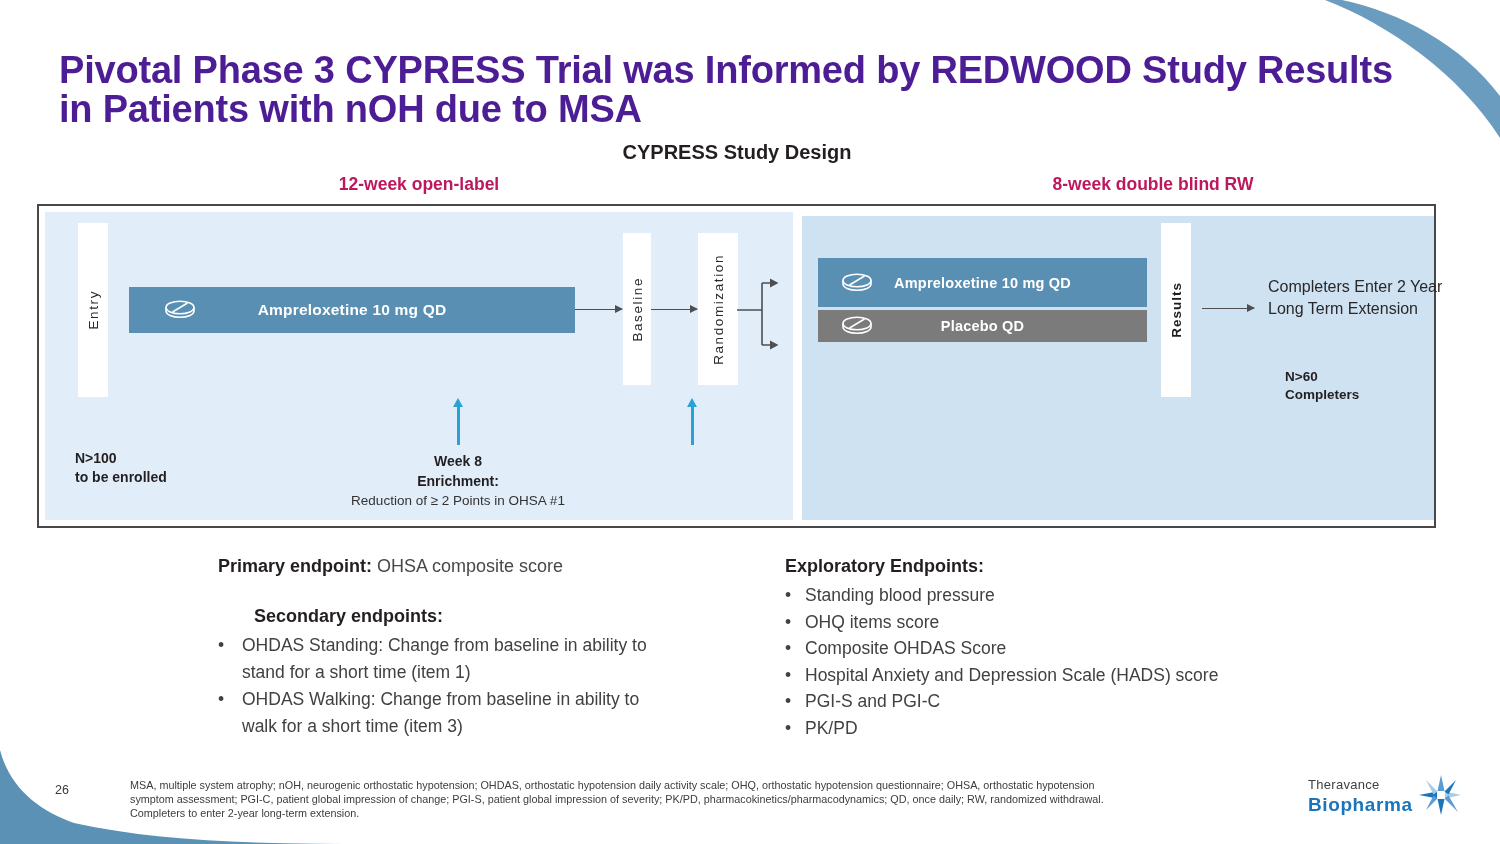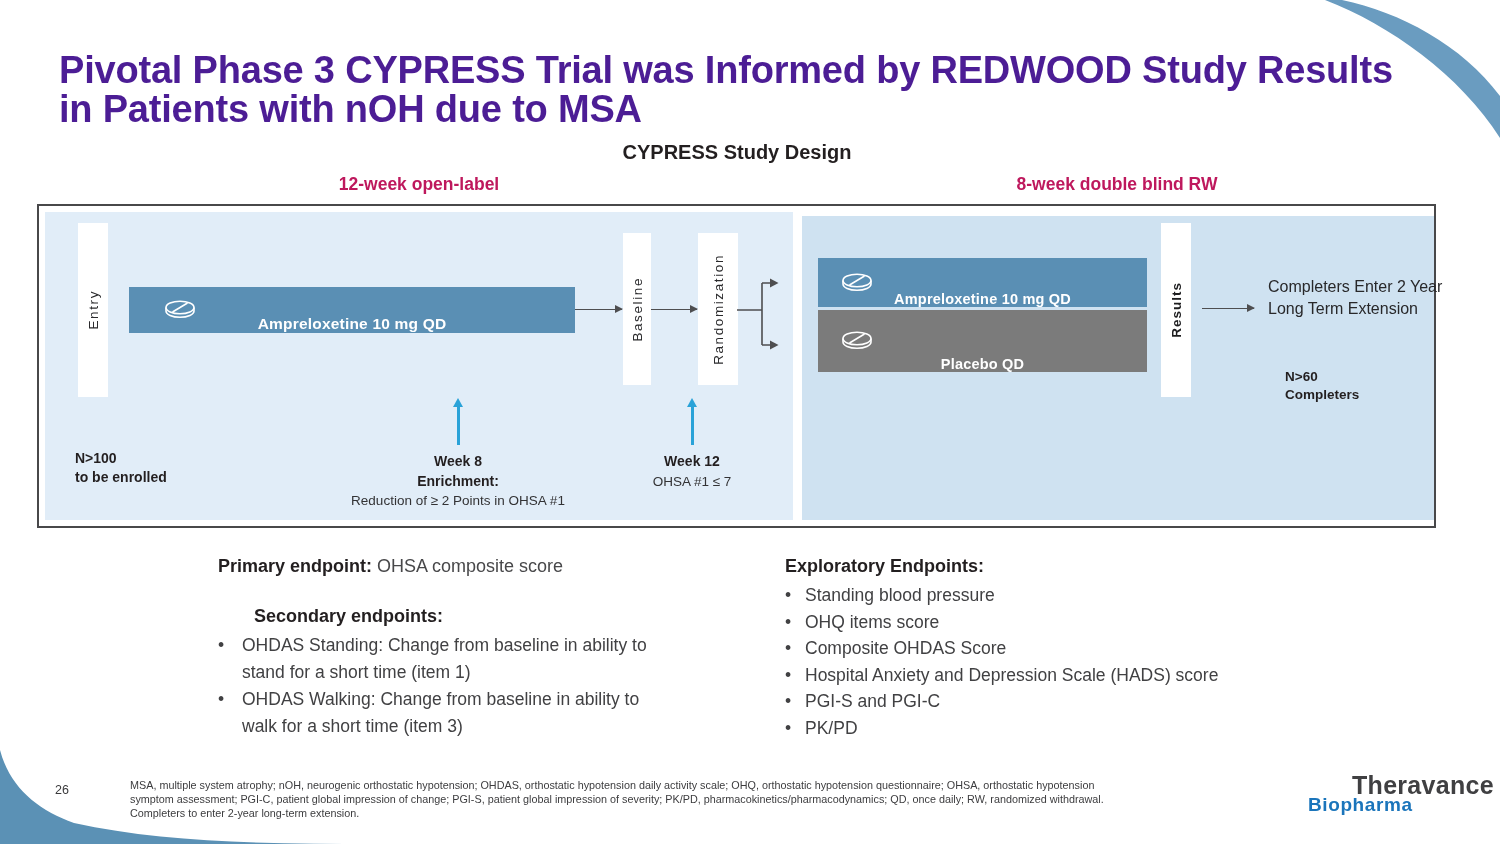--- a/index.html
+++ b/index.html
@@ -15,21 +15,21 @@
     left:59px; top:51px; width:1345px;
     font-size:38px; line-height:39px; font-weight:700;
     color:#4c1d95; letter-spacing:-0.2px;
   }
   .subtitle {
     left:37px; top:141px; width:1400px; text-align:center;
     font-size:20px; font-weight:700; color:#231f20;
   }
   .phase-label { top:174px; text-align:center; font-size:17.5px; font-weight:700; color:#be185d; }
   .phase-left  { left:45px;  width:748px; }
-  .phase-right { left:802px; width:630px; }
+  .phase-right { left:838px; width:630px; }
 
   
   .diagram {
     left:37px; top:204px; width:1399px; height:324px;
     background:#ffffff; border:2px solid #48484a;
   }
   .panel-left  { left:6px;   top:6px;  width:748px; height:308px; background:#e1edf8; }
   .panel-right { left:763px; top:10px; width:632px; height:304px; background:#cfe2f1; }
 
   .vbox { background:#ffffff; display:flex; align-items:center; justify-content:center; }
@@ -38,26 +38,26 @@
     font-size:13.5px; letter-spacing:1.6px; color:#2a2a2c; white-space:nowrap;
   }
   .vtext.bold { font-weight:700; letter-spacing:1px; color:#1d1d1f; }
 
   .entry-box { left:39px; top:17px; width:30px; height:174px; }
   .baseline-box { left:584px; top:27px; width:28px; height:152px; }
   .randomization-box { left:659px; top:27px; width:40px; height:152px; }
   .results-box { left:1122px; top:17px; width:30px; height:174px; }
 
   .arm-bar {
-    display:flex; align-items:flex-end; justify-content:center;
+    display:flex; align-items:center; justify-content:center;
     color:#ffffff; font-weight:700; letter-spacing:0.2px;
   }
   .ol-bar { left:90px; top:81px; width:446px; height:46px; background:#5a8fb4; font-size:15.5px; }
   .rw-active { left:779px; top:52px; width:329px; height:49px; background:#5a8fb4; font-size:14.5px; }
-  .rw-placebo { left:779px; top:104px; width:329px; height:62px; background:#7b7b7b; font-size:14.5px; }
+  .rw-placebo { left:779px; top:104px; width:329px; height:32px; background:#7b7b7b; font-size:14.5px; }
   .pill { position:absolute; left:34px; top:50%; transform:translateY(-50%); }
   .rw-active .pill, .rw-placebo .pill { left:22px; }
 
   .h-arrow { height:0; border-top:1.6px solid #4e4e50; }
   .h-arrow::after {
     content:''; position:absolute; right:-1px; top:-5.4px; width:0; height:0;
     border-left:8px solid #4e4e50; border-top:4.5px solid transparent; border-bottom:4.5px solid transparent;
   }
   .arrow-a { left:536px; top:103px; width:47px; }
   .arrow-b { left:612px; top:103px; width:46px; }
@@ -93,21 +93,21 @@
   .secondary-list .ep-item { line-height:27px; }
   .exploratory-list .ep-item { line-height:26.5px; }
   .ep-item::before { content:'•'; width:24px; flex:0 0 24px; color:#414143; }
   .exploratory-list .ep-item::before { width:20px; flex:0 0 20px; }
 
   
   .page-number { left:55px; top:783px; font-size:12.5px; color:#3a3a3c; }
   .footnote { left:130px; top:779px; width:1140px; font-size:10.8px; line-height:13.8px; color:#3c3c3e; }
   .logo { left:1308px; top:774px; display:flex; align-items:center; gap:5px; }
   .logo-text { text-align:left; }
-  .logo-line1 { font-size:25px; line-height:20px; font-weight:700; color:#404042; letter-spacing:0.3px;margin-left:44px; }
+  .logo-line1 { font-size:13px; line-height:20px; font-weight:400; color:#404042; letter-spacing:0.3px; }
   .logo-line2 { font-size:19px; line-height:20px; font-weight:700; color:#1b75bb; letter-spacing:0.6px; }
 
   .deco { pointer-events:none; }
 </style>
 </head>
 <body>
 
 <svg class="abs deco" style="right:0; top:0;" width="200" height="150" viewBox="0 0 200 150">
   <path d="M25,0 C 90,25 160,75 200,138 L 200,96 C 162,45 100,12 42,0 Z" fill="#6a9cc0"></path>
 </svg>
@@ -194,24 +194,20 @@
     <div>N&gt;100</div>
     <div>to be enrolled</div>
   </div>
 
   <div class="abs note week8-note">
     <div class="b">Week 8</div>
     <div class="b">Enrichment:</div>
     <div class="r">Reduction of ≥ 2 Points in OHSA #1</div>
   </div>
 
-  <div class="abs note week12-note">
-    <div class="b">Week 12</div>
-    <div class="r">OHSA #1 ≤ 7</div>
-  </div>
 
 </div>
 
 <div class="abs primary-line">
   <span class="lbl">Primary endpoint:</span>
   <span>OHSA composite score</span>
 </div>
 
 <div class="abs ep-heading secondary-heading">Secondary endpoints:</div>
 <div class="abs secondary-list">

